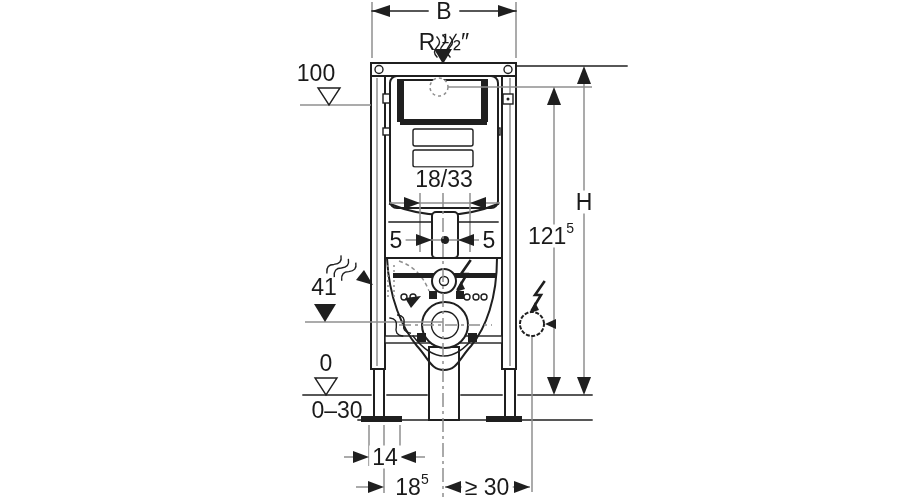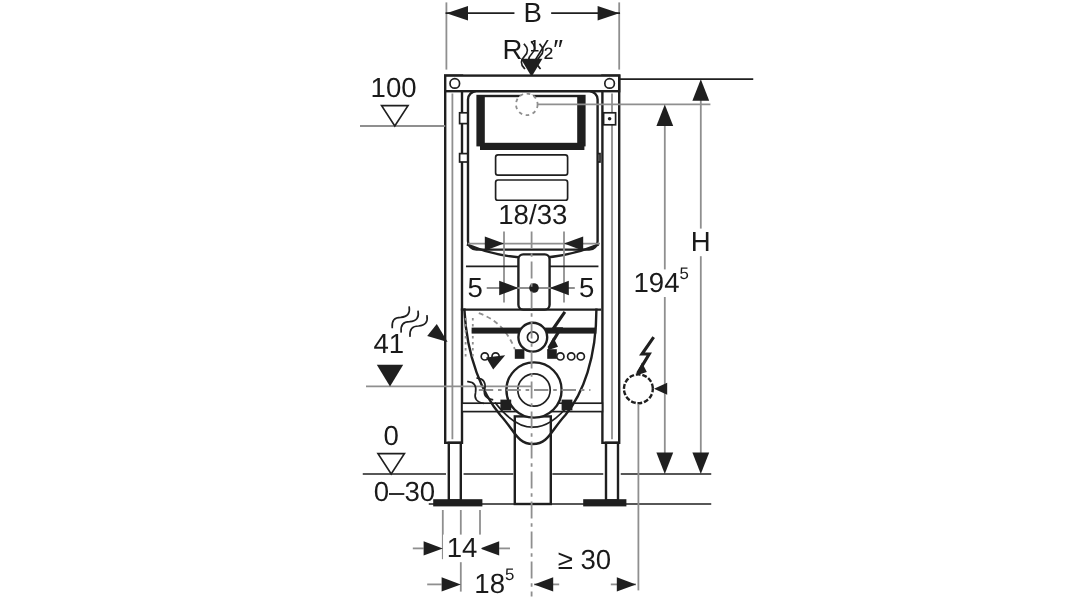--- a/index.html
+++ b/index.html
@@ -205,25 +205,25 @@
   <g>
     <line x1="445" y1="487" x2="466" y2="487" class="g"></line>
     <line x1="509" y1="487" x2="530" y2="487" class="g"></line>
     <polygon points="445,487 461,481 461,493" class="f"></polygon>
     <polygon points="530,487 514,481 514,493" class="f"></polygon>
   </g>
 </svg>
 
 <div class="lbl bg" style="left:444px;top:11px">B</div>
 <div class="lbl" style="left:444px;top:42px">R ½″</div>
-<div class="lbl" style="left:328px;top:73px">100</div>
+<div class="lbl" style="left:316px;top:73px">100</div>
 <div class="lbl bg" style="left:444px;top:179px">18/33</div>
 <div class="lbl bg" style="left:396px;top:240px">5</div>
 <div class="lbl bg" style="left:489px;top:240px">5</div>
 <div class="lbl" style="left:324px;top:287px">41</div>
 <div class="lbl bg" style="left:584px;top:202px">H</div>
-<div class="lbl bg" style="left:551px;top:236px"><span>194</span><sup>5</sup></div>
+<div class="lbl bg" style="left:551px;top:236px"><span>121</span><sup>5</sup></div>
 <div class="lbl" style="left:326px;top:363px">0</div>
 <div class="lbl" style="left:337px;top:410px">0–30</div>
 <div class="lbl bg" style="left:385px;top:457px">14</div>
 <div class="lbl bg" style="left:412px;top:487px"><span>18</span><sup>5</sup></div>
-<div class="lbl bg" style="left:487px;top:467px">≥ 30</div>
+<div class="lbl bg" style="left:487px;top:487px">≥ 30</div>
 </div>
 
 </body></html>

